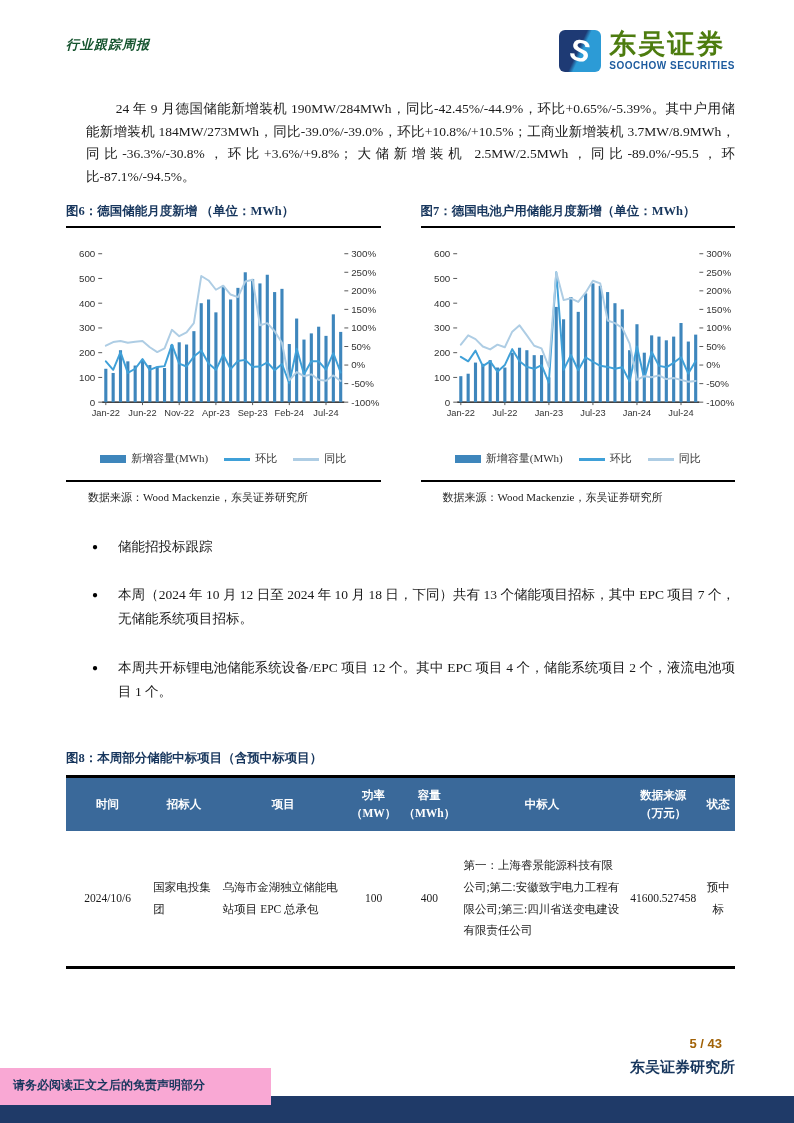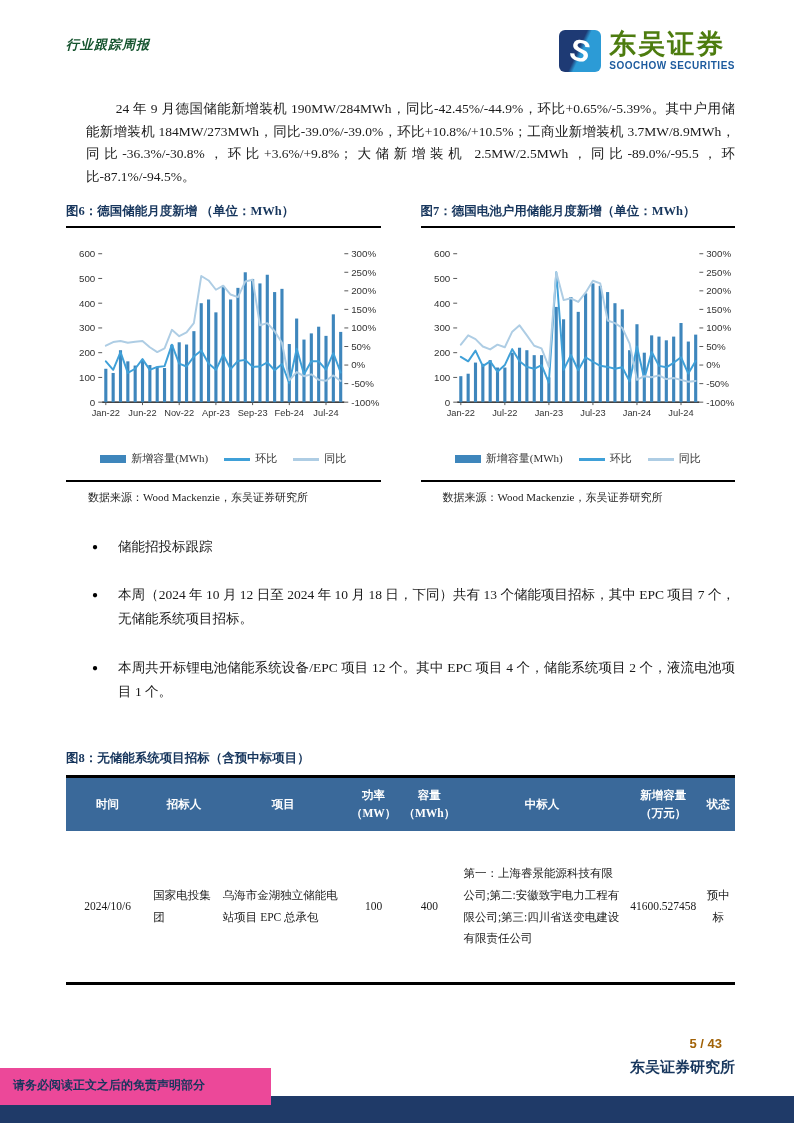--- a/index.html
+++ b/index.html
@@ -32,26 +32,26 @@
   
   .bullets{margin:30px 0 0 26px;}
   .bullet{display:flex;gap:20px;margin-bottom:24px;font-size:13.5px;line-height:1.8;}
   .bullet .dot{flex:0 0 auto;font-size:10px;line-height:2.4;color:#000;}
   .bullet .txt{text-align:justify;}
   
   .fig8{margin-top:46px;}
   table{width:100%;border-collapse:collapse;border-top:3px solid #000;border-bottom:3px solid #000;margin-top:8px;}
   thead th{background:#3A699A;color:#fff;font-weight:bold;font-size:11.5px;padding:9px 3px;text-align:center;vertical-align:middle;line-height:1.5;}
   thead th div:empty{display:none;}
-  tbody td{font-size:11.5px;padding:32px 4px;text-align:center;vertical-align:middle;line-height:1.9;}
+  tbody td{font-size:11.5px;padding:24px 4px;text-align:center;vertical-align:middle;line-height:1.9;}
   td.l{text-align:left;}
   
   .page-num{position:absolute;top:1036px;right:72px;font-size:13px;font-weight:bold;color:#a16207;font-family:"Liberation Sans",sans-serif;}
   .institute{position:absolute;top:1058px;right:59px;font-size:15px;font-weight:bold;color:#17365D;}
-  .disclaimer{position:absolute;left:0;top:1068px;width:250px;background:#ec4899;padding:9px 8px 11px 13px;
+  .disclaimer{position:absolute;left:0;top:1068px;width:250px;background:#f9a8d4;padding:9px 8px 11px 13px;
     font-size:12px;font-weight:bold;color:#17365D;z-index:2;}
   .bottombar{position:absolute;left:0;right:0;top:1096px;height:27px;background:#1F3A68;z-index:1;}
   svg text{font-family:"Liberation Sans","DejaVu Sans",sans-serif;}
 </style>
 </head>
 <body>
 
 <div class="content">
   <div class="hdr">
     <div class="doc-type">行业跟踪周报</div>
@@ -268,21 +268,21 @@
       <span class="dot">●</span>
       <span class="txt">本周（2024 年 10 月 12 日至 2024 年 10 月 18 日，下同）共有 13 个储能项目招标，其中 EPC 项目 7 个，无储能系统项目招标。</span>
     </div>
     <div class="bullet">
       <span class="dot">●</span>
       <span class="txt">本周共开标锂电池储能系统设备/EPC 项目 12 个。其中 EPC 项目 4 个，储能系统项目 2 个，液流电池项目 1 个。</span>
     </div>
   </div>
 
   <div class="fig8">
-    <div class="fig-title">图8：无储能系统项目招标（含预中标项目）</div>
+    <div class="fig-title">图8：本周部分储能中标项目（含预中标项目）</div>
     <table>
       <colgroup>
         <col style="width:12.5%">
           <col style="width:10.5%">
           <col style="width:19.5%">
           <col style="width:7%">
         <col style="width:9%">
           <col style="width:25%">
           <col style="width:11.5%">
           <col style="width:5%">
@@ -303,21 +303,21 @@
               <div>（MW）</div>
             </th>
           <th>
               <div>容量</div>
               <div>（MWh）</div>
             </th>
           <th>
               <div>中标人</div>
             </th>
           <th>
-              <div>新增容量</div>
+              <div>数据来源</div>
               <div>（万元）</div>
             </th>
           <th>
               <div>状态</div>
             </th>
         </tr>
       </thead>
       <tbody>
         <tr>
           <td>2024/10/6</td>

